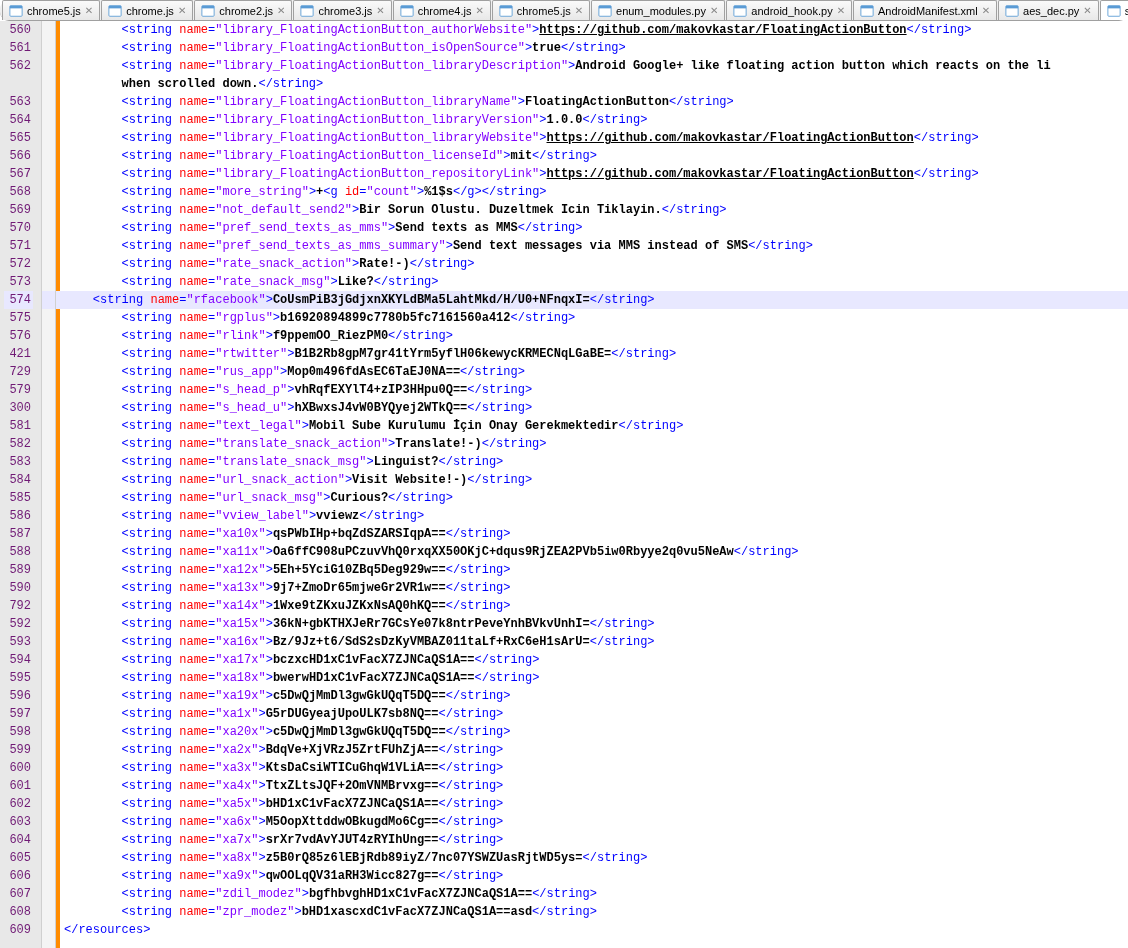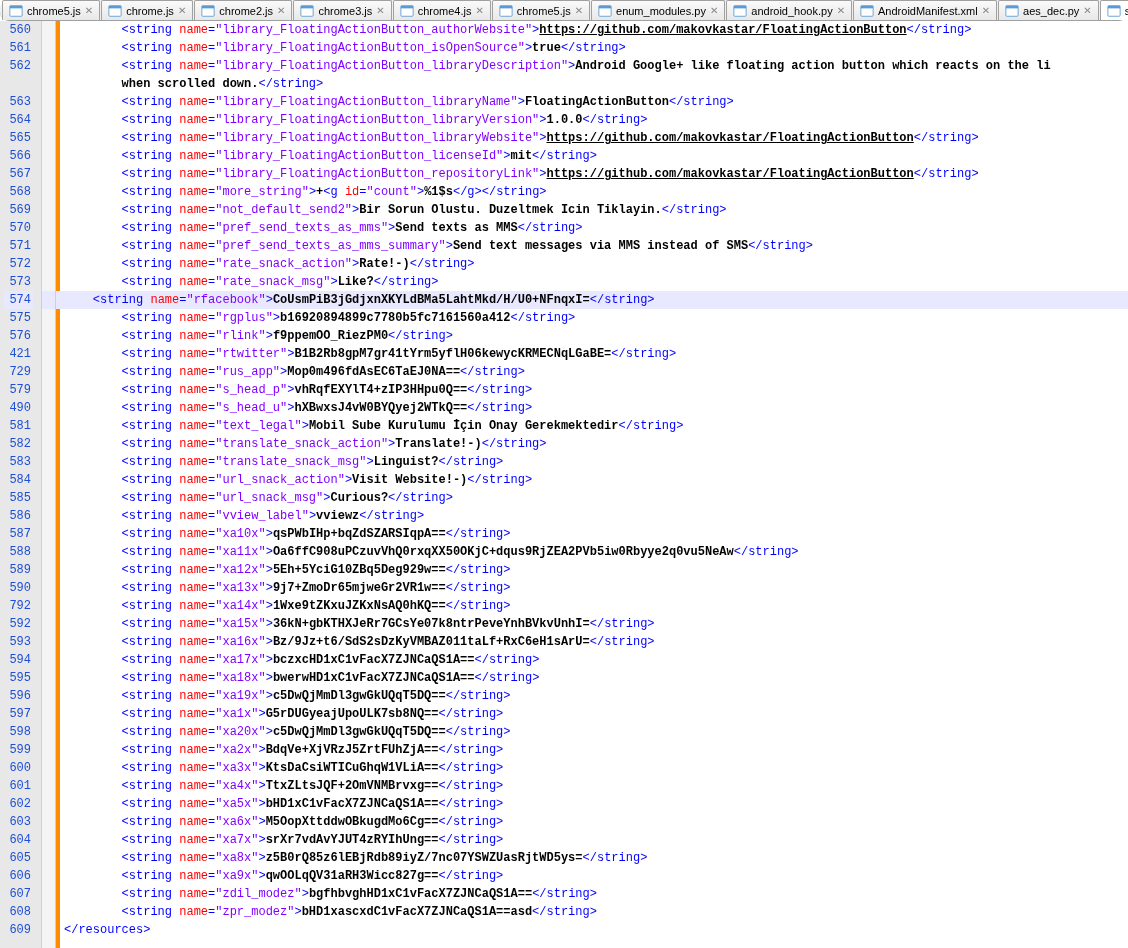--- a/index.html
+++ b/index.html
@@ -40,21 +40,21 @@
 .tab .close { margin-left: 4px; color: #a33; font-size: 10px; }
 .tab .close.inactive { color: #888; }
 .editor {
   display: flex;
   height: calc(100% - 21px);
   background: #fff;
   overflow: hidden;
 }
 .gutter {
   background: #e8e8e8;
-  color: #1d4ed8;
+  color: #701a75;
   text-align: right;
   padding: 0 8px 0 4px;
   user-select: none;
   min-width: 42px;
   border-right: 1px solid #d0d0d0;
 }
 .fold-col {
   width: 14px;
   background: #f4f4f4;
   border-right: 1px solid #d0d0d0;
@@ -217,21 +217,21 @@
       <div class="line">570</div>
       <div class="line">571</div>
       <div class="line">572</div>
       <div class="line">573</div>
       <div class="line highlight">574</div>
       <div class="line">575</div>
       <div class="line">576</div>
       <div class="line">421</div>
       <div class="line">729</div>
       <div class="line">579</div>
-      <div class="line">490</div>
+      <div class="line">300</div>
       <div class="line">581</div>
       <div class="line">582</div>
       <div class="line">583</div>
       <div class="line">584</div>
       <div class="line">585</div>
       <div class="line">586</div>
       <div class="line">587</div>
       <div class="line">588</div>
       <div class="line">589</div>
       <div class="line">590</div>

